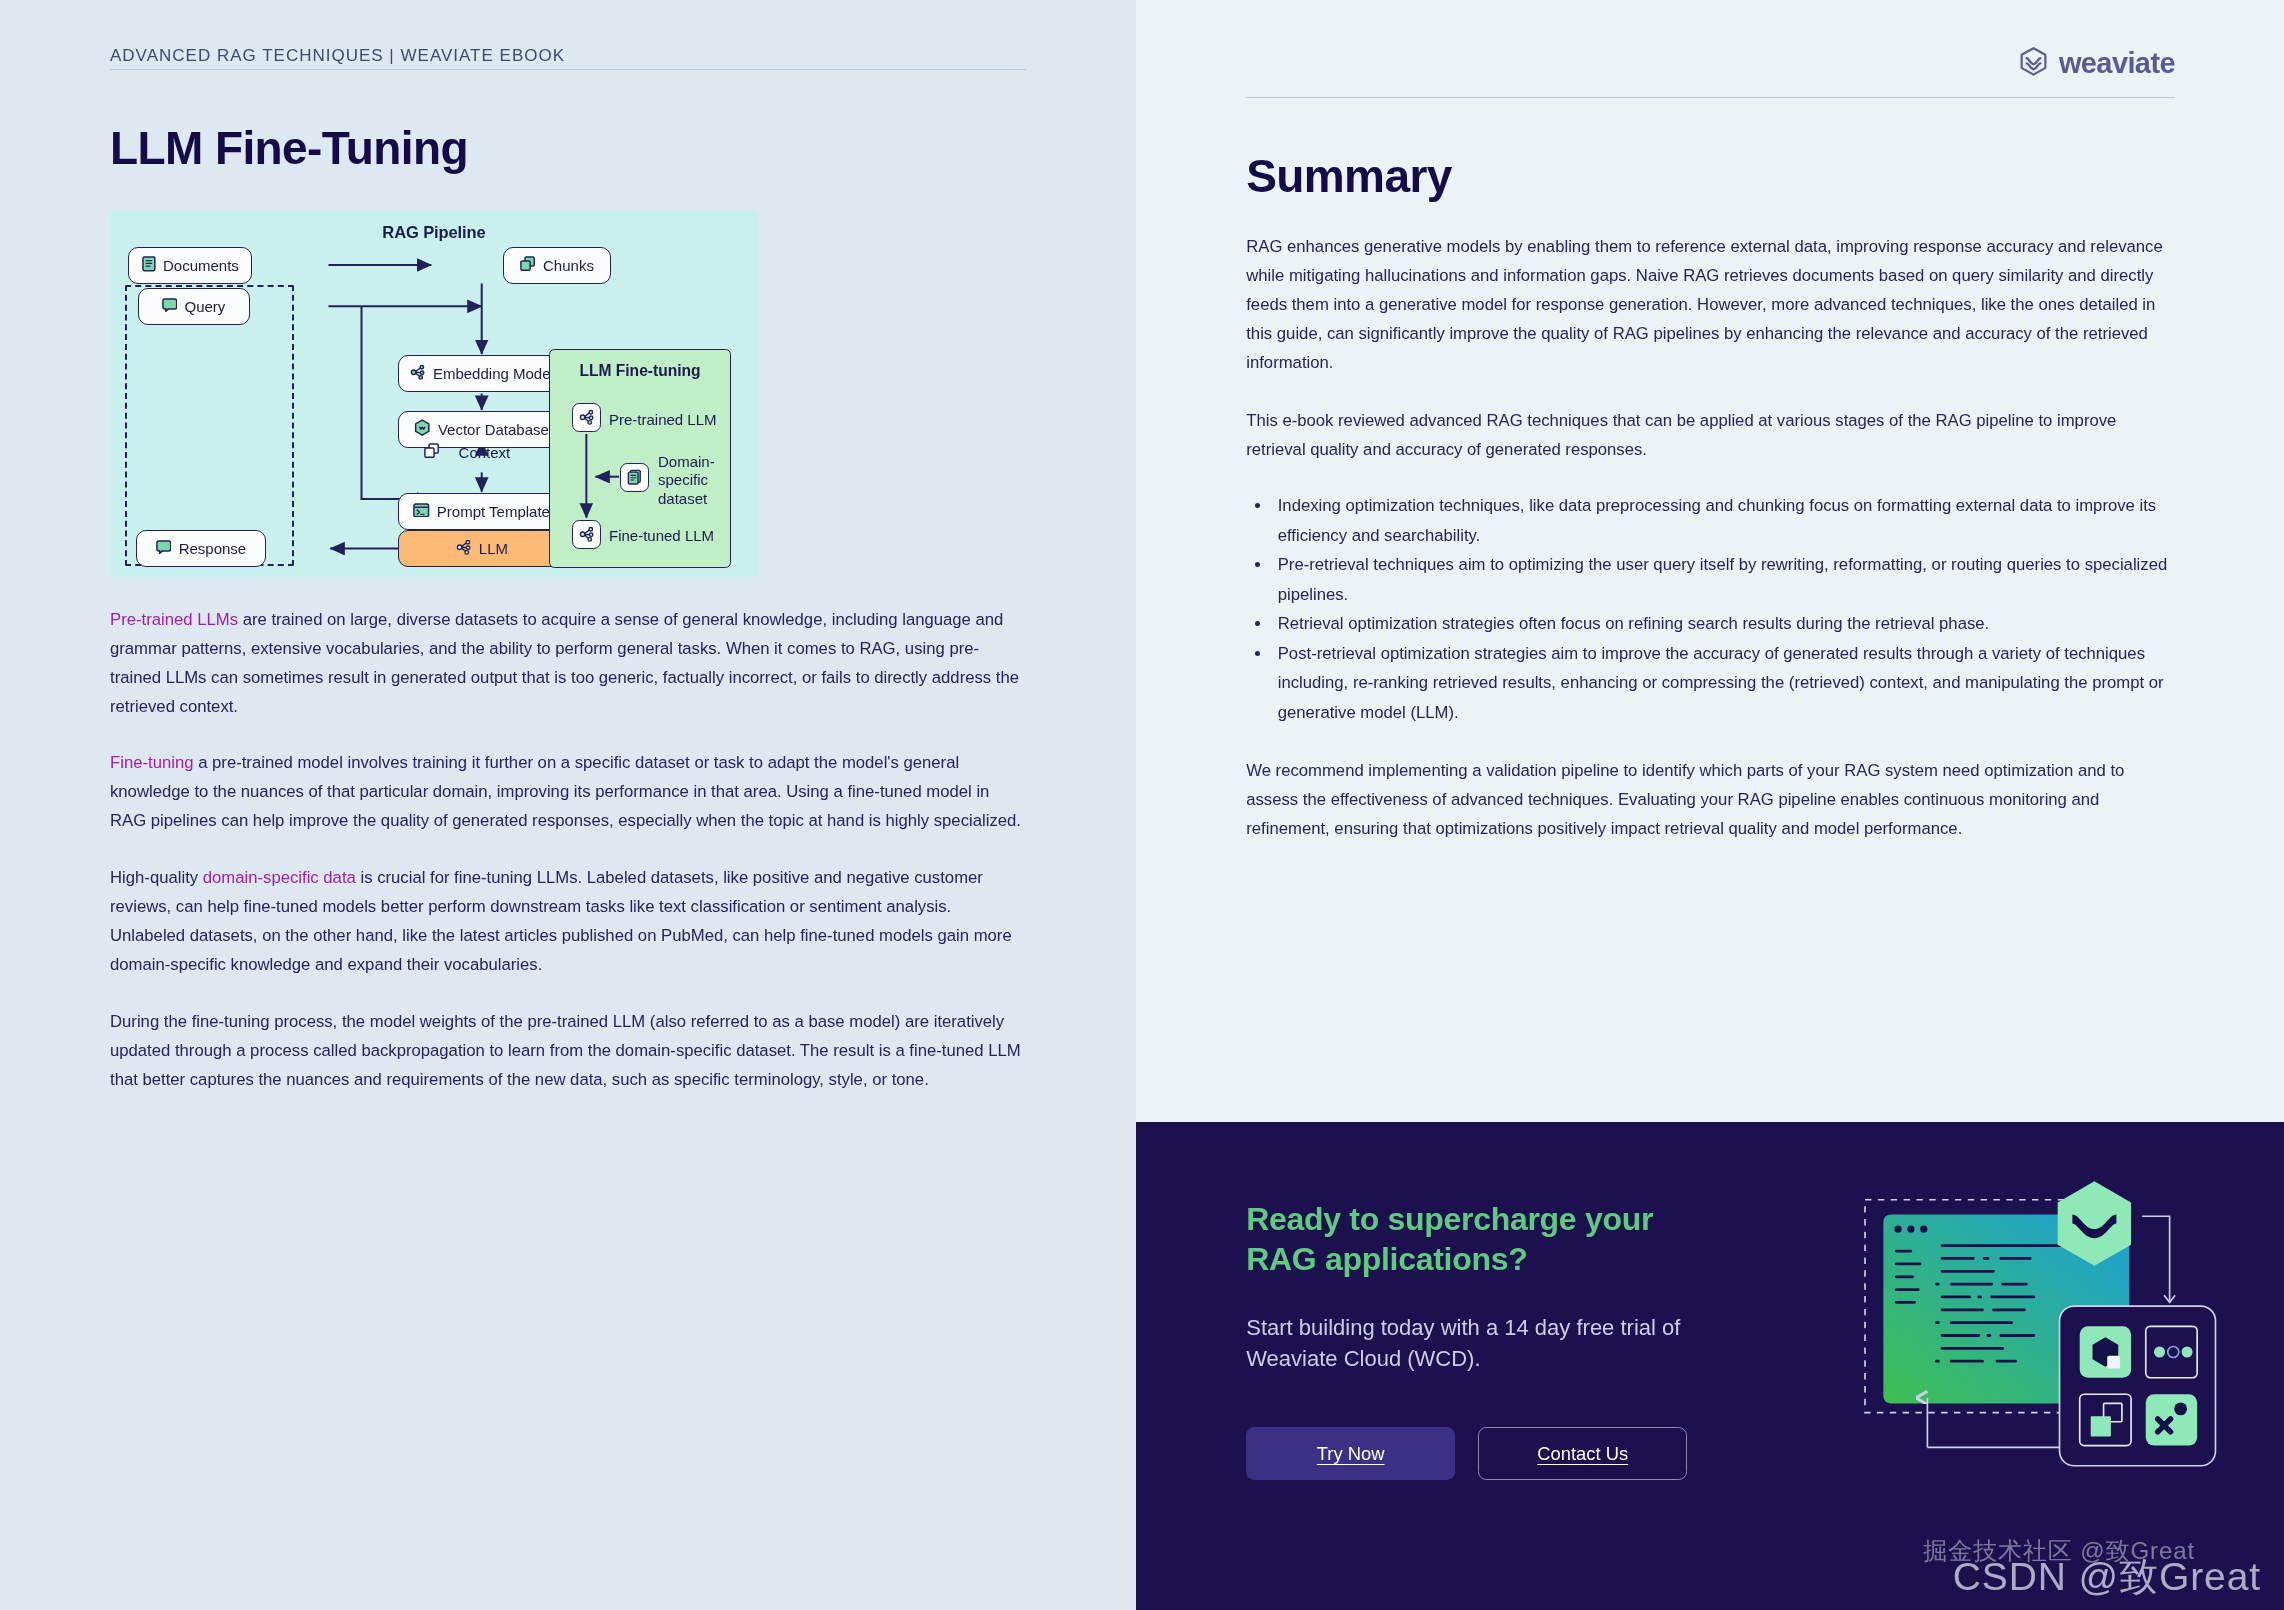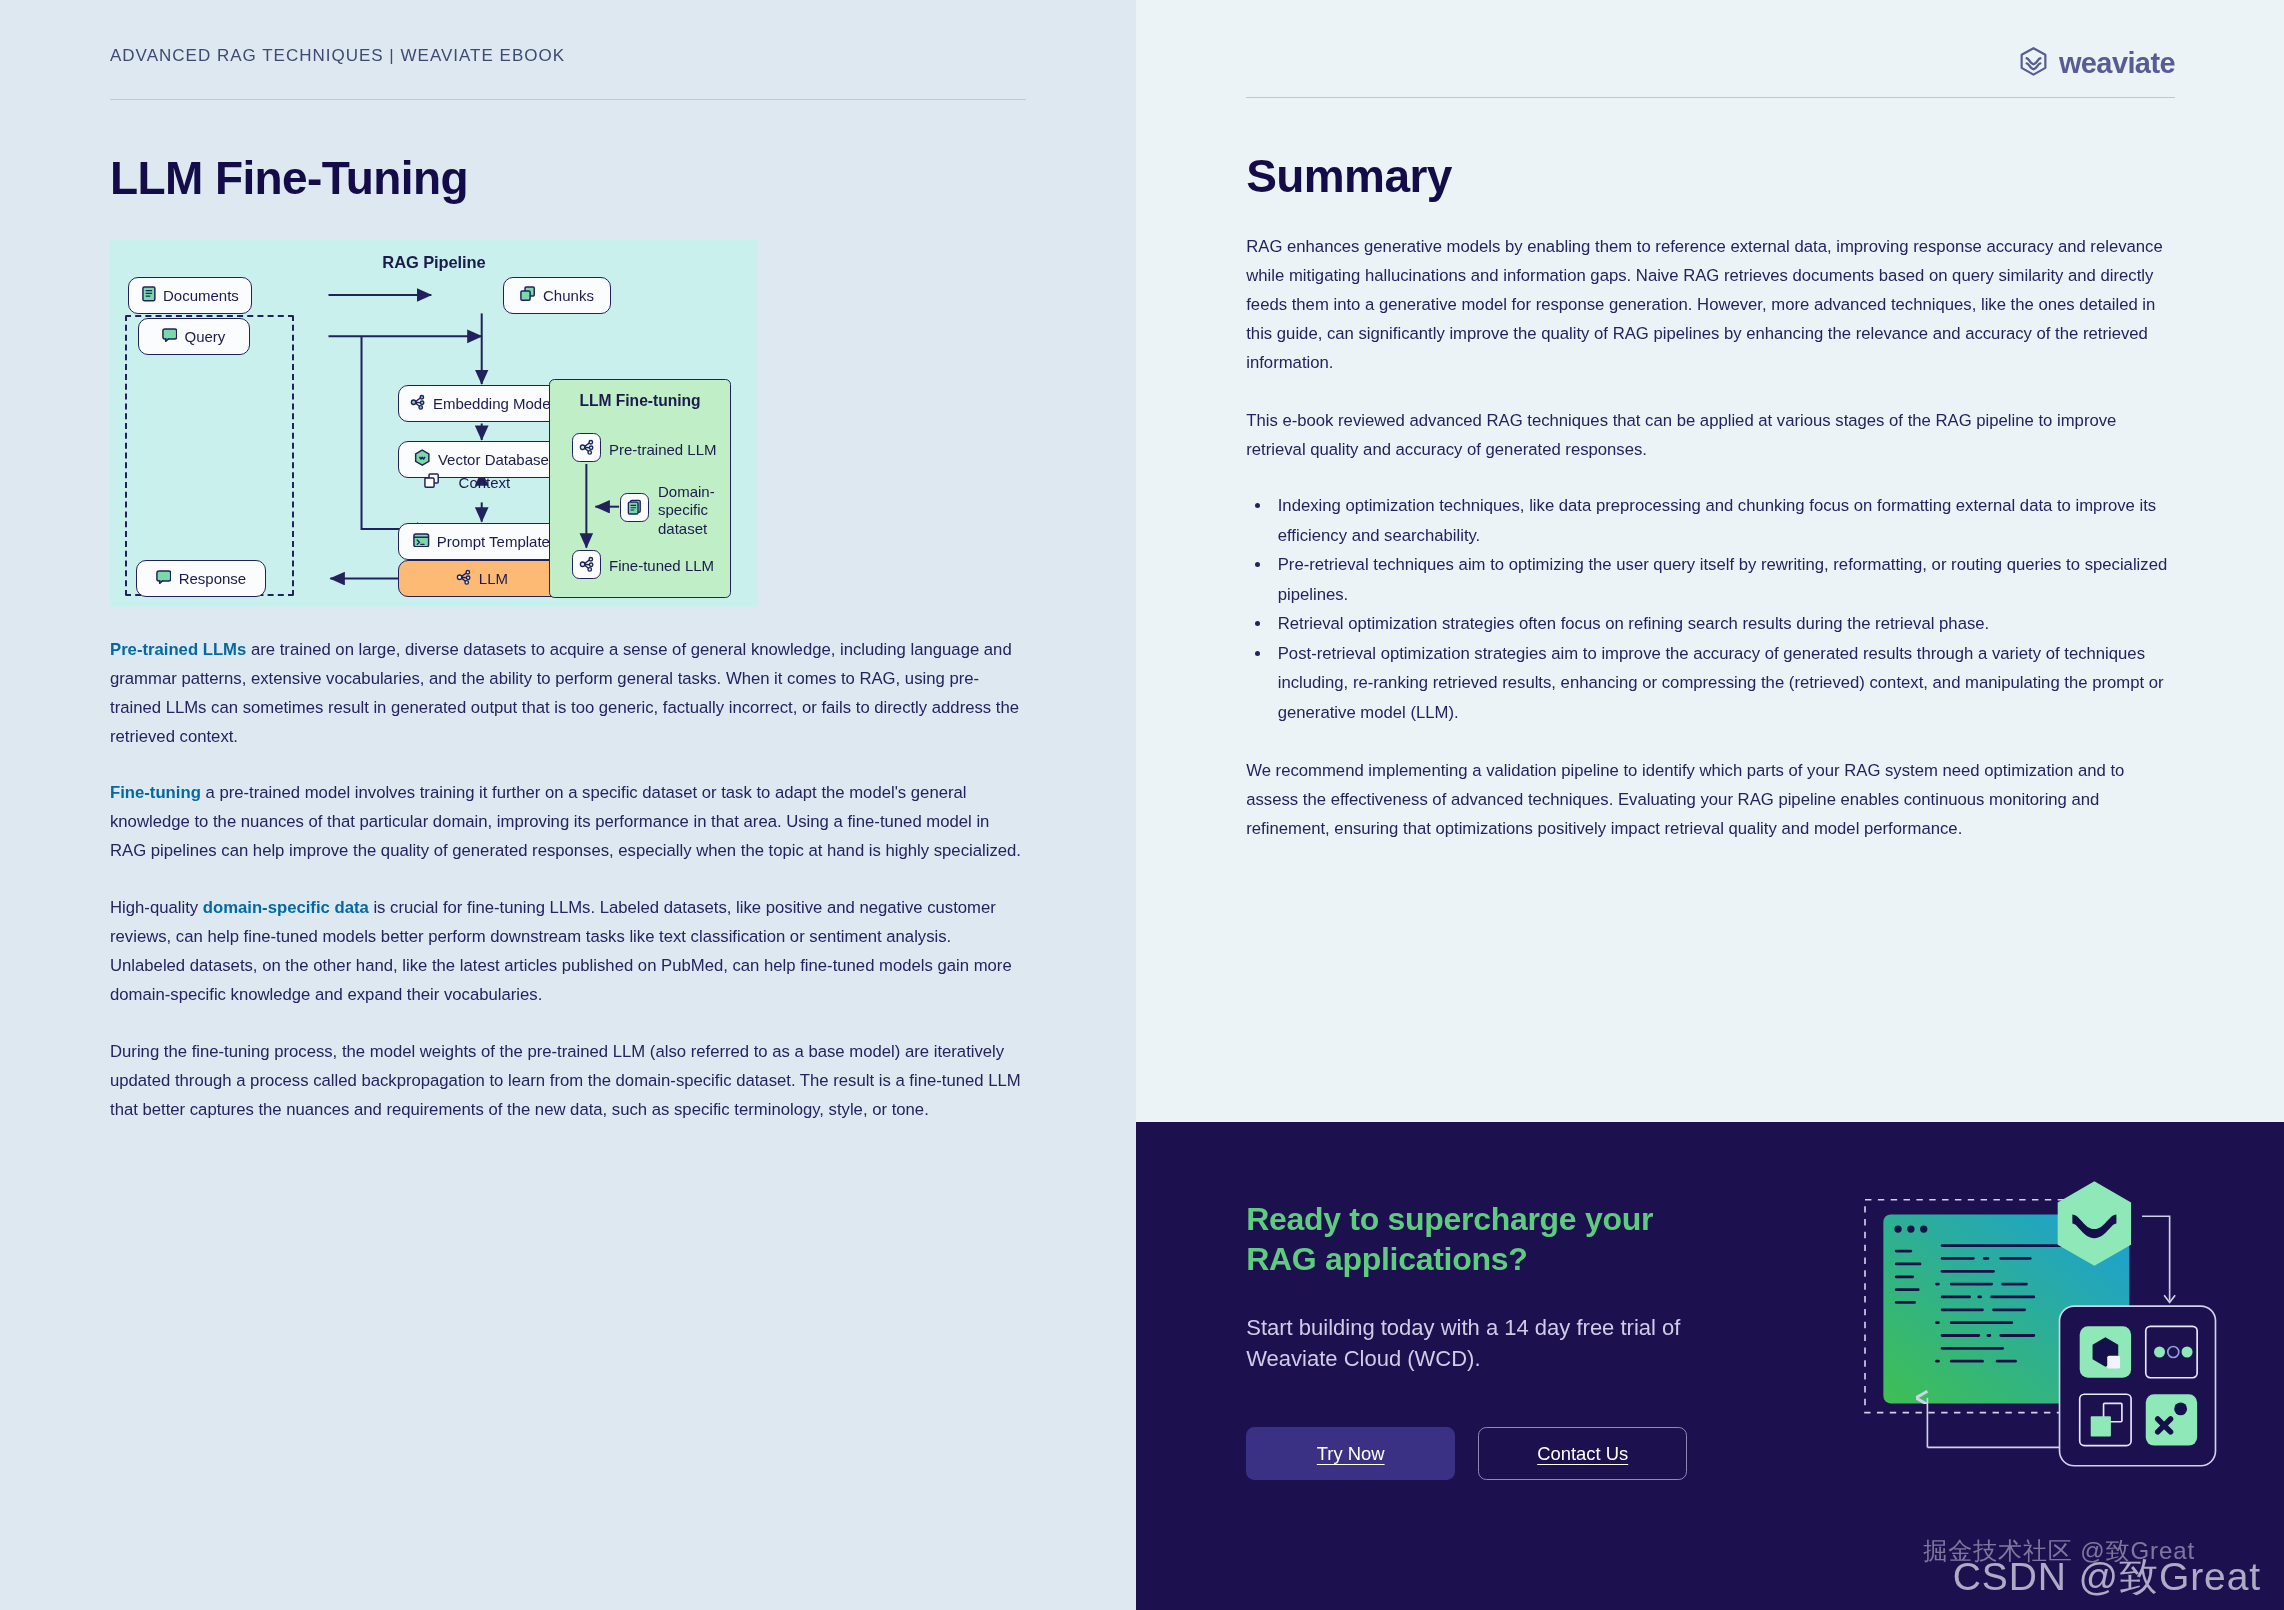--- a/index.html
+++ b/index.html
@@ -20,21 +20,21 @@
   .page-right {
     width: 1156px; height: 1611px;
     background: #ecf3f6;
     position: relative;
     display: flex; flex-direction: column;
   }
 
   
   .hdr {
     margin-top: 46px;
-    padding-bottom: 33px;
+    padding-bottom: 3px;
     border-bottom: 1.4px solid #b9c9db;
     display: flex; align-items: flex-end;
   }
   .hdr-text {
     font-size: 17px;
     letter-spacing: 1px;
     color: #3d4a72;
     font-weight: 400;
   }
   .hdr-right {
@@ -116,21 +116,21 @@
     position: absolute; display: flex; align-items: center; gap: 19px;
     font-size: 15px;
   }
   svg.wires { position: absolute; inset: 0; width: 100%; height: 100%; overflow: visible; }
 
   
   .para {
     font-size: 16.7px; line-height: 1.74; color: #24235f;
     margin-top: 27.5px;
   }
-  .para b { font-weight: 700; color: #0369a1; }
+  .para b { font-weight: 400; color: #a21caf; }
   .copy-l { margin-top: 9.2px; }
   .copy-r { margin: 0 110px; }
   .para-r {
     font-size: 16.7px; line-height: 1.74; color: #24235f;
     margin-top: 29px;
   }
   ul.bullets {
     margin: 27.5px 0 0 26px;
     font-size: 16.7px; line-height: 1.74; color: #24235f;
   }

